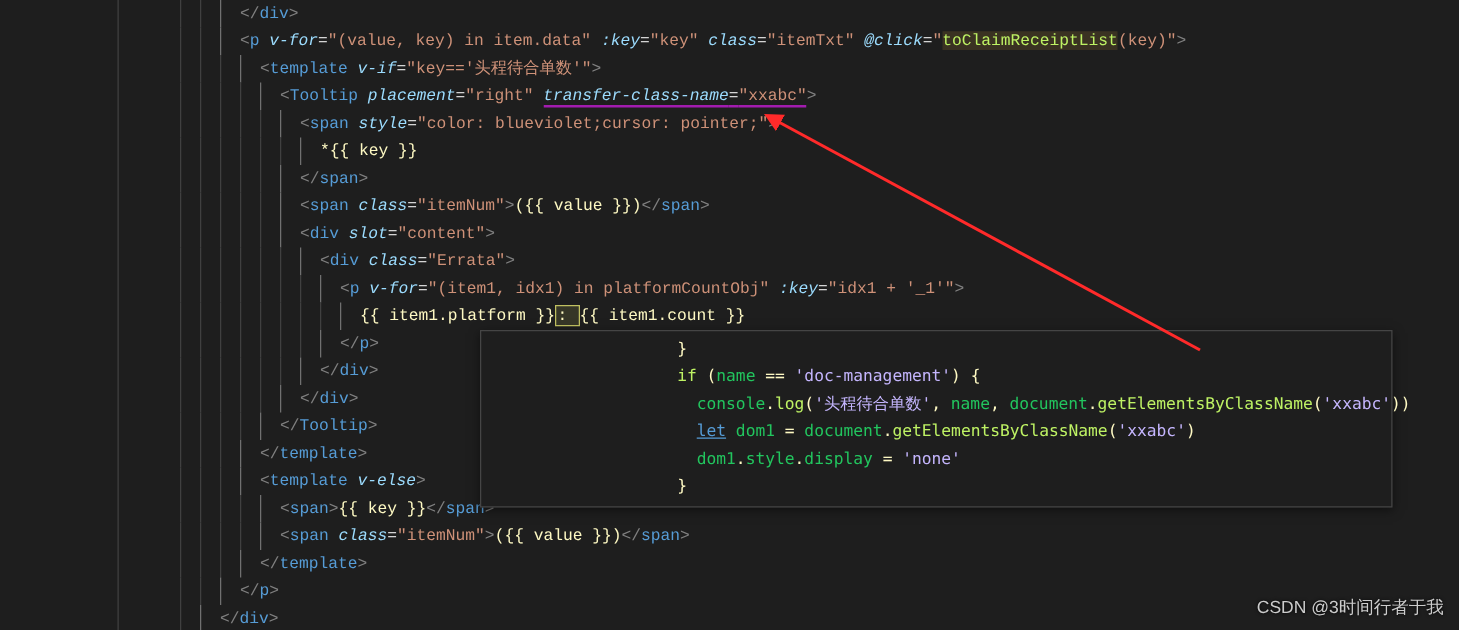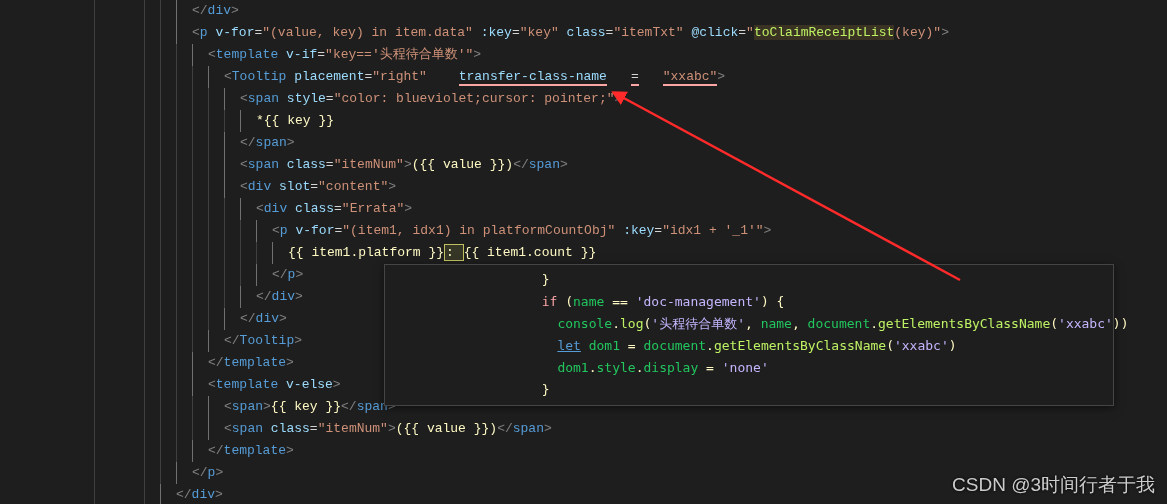--- a/index.html
+++ b/index.html
@@ -49,33 +49,32 @@
     width: 16px;
     border-left: 1px solid #404040;
     height: 22px;
     vertical-align: top;
   }
   .indent-guide.active { border-left-color: #707070; }
   
   
   .tag-bracket { color: #808080; }
   .tag-name { color: #569cd6; }
-  .attr-name { color: #9cdcfe; }
+  .attr-name { color: #9cdcfe; font-style: italic; }
   .attr-equals { color: #d4d4d4; }
   .attr-value { color: #ce9178; }
   .text { color: #fef9c3; }
-  .keyword { color: #fca5a5; }
+  .keyword { color: #bef264; }
   .keyword-blue { color: #569cd6; text-decoration: underline; }
   .func { color: #bef264; }
   .var { color: #22c55e; }
   .string { color: #c4b5fd; }
   
   .underline-green {
-    border-bottom: 2px solid #fca5a5;
-    margin-left: 24px;
+    border-bottom: 2px solid #a21caf;
   }
   .box-highlight {
     border: 1px solid #c0c060;
     background: rgba(192,192,96,0.15);
     padding: 0 1px;
   }
   
   
   .hover-popup {
     position: absolute;
@@ -100,21 +99,21 @@
     pointer-events: none;
   }
   
   
   .watermark {
     position: absolute;
     right: 12px;
     bottom: 8px;
     color: #cccccc;
     font-family: sans-serif;
-    font-size: 19px;
+    font-size: 14px;
     z-index: 30;
     text-shadow: 0 0 3px #000;
   }
 </style>
 </head>
 <body>
 
 <div class="editor">
   <div class="gutter"></div>
   <div class="folding">

